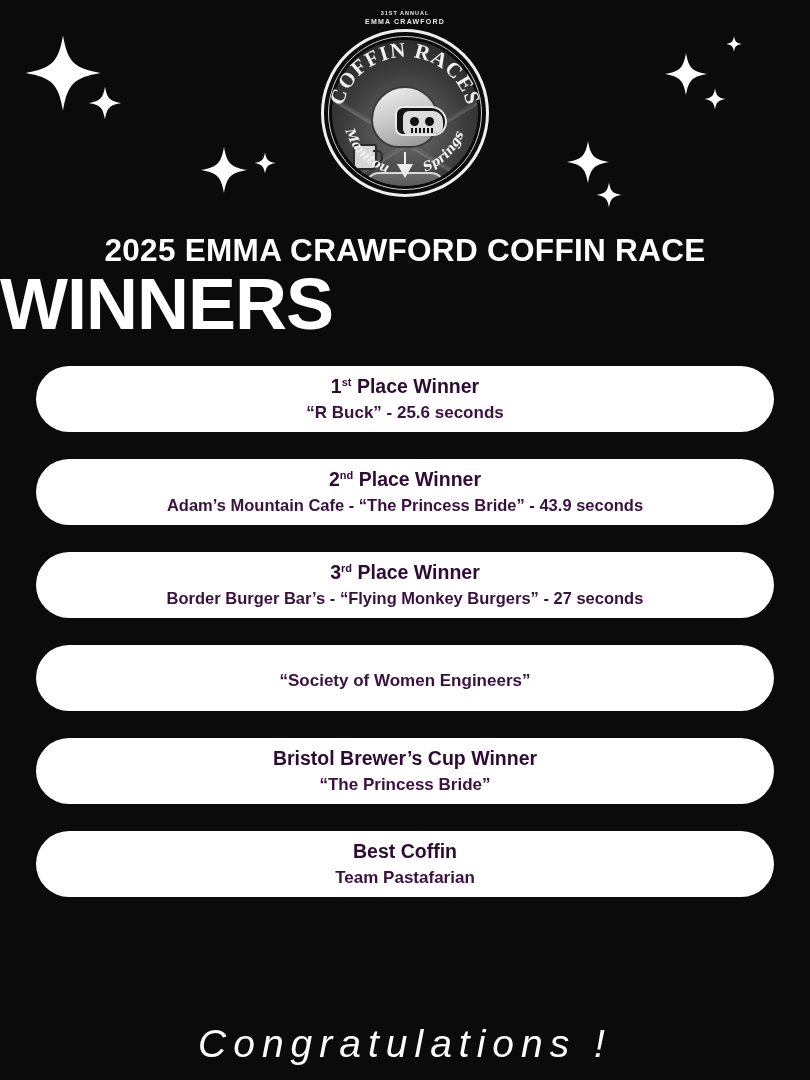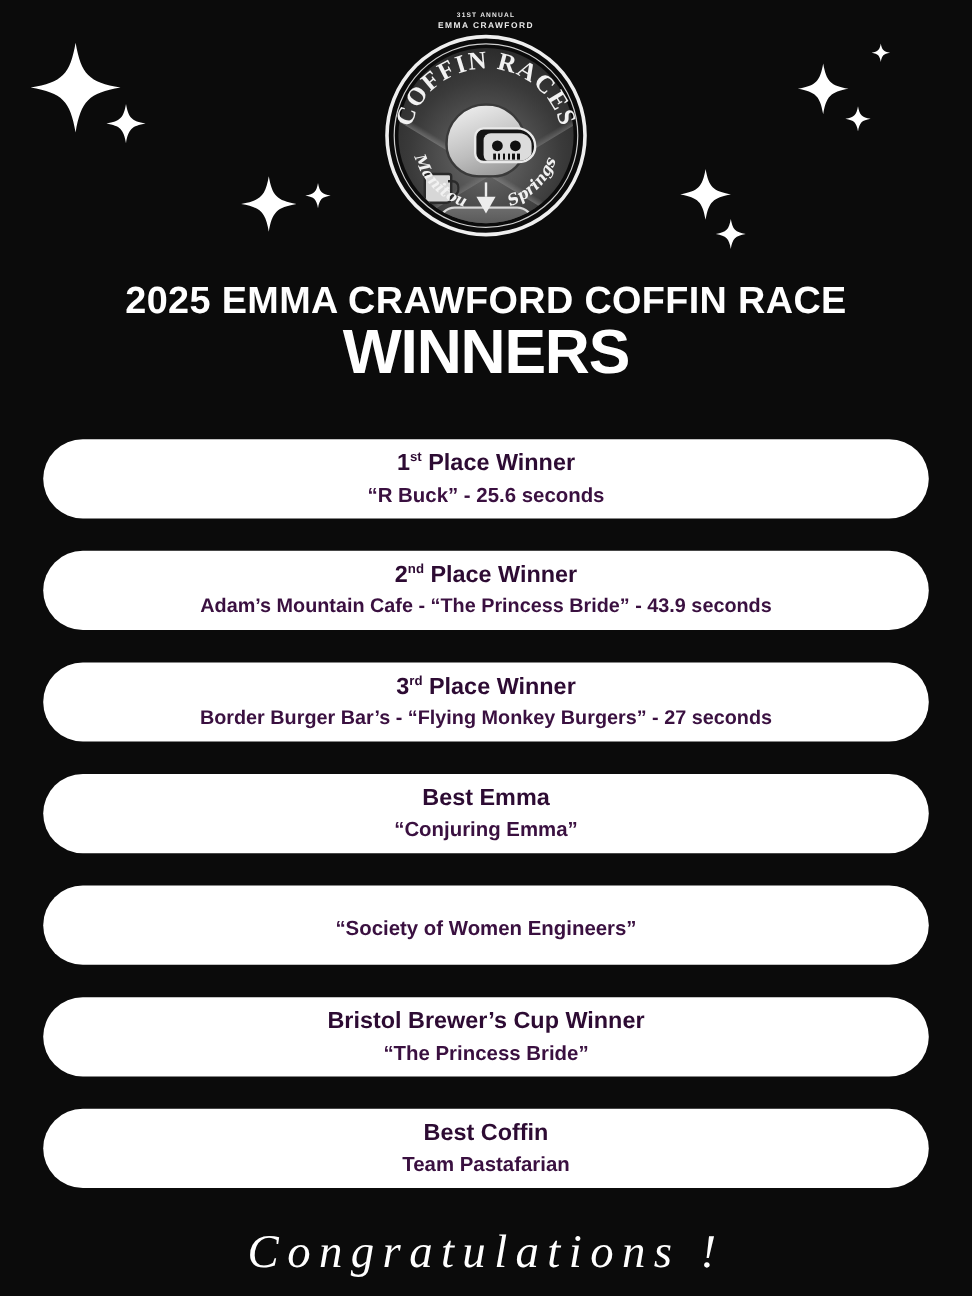--- a/index.html
+++ b/index.html
@@ -232,25 +232,25 @@
     font-family: "Liberation Sans", sans-serif;
     font-weight: bold;
     font-size: 31.5px;
     letter-spacing: 0.3px;
     white-space: nowrap;
   }
   .winners {
     position: absolute;
     left: 0; right: 0;
     top: 268px;
-    text-align: center;
+    text-align: left;
     color: #ffffff;
     font-family: "Liberation Sans", sans-serif;
     font-weight: bold;
-    font-size: 52px;
+    font-size: 72px;
     letter-spacing: -1px;
     line-height: 1;
   }
 
   
   .pills {
     position: absolute;
     left: 36px;
     right: 36px;
     top: 366px;
@@ -288,21 +288,21 @@
   }
   .pill.wide .line2 { font-size: 16.5px; }
 
   
   .congrats {
     position: absolute;
     left: 0; right: 0;
     bottom: 14px;
     text-align: center;
     color: #ffffff;
-    font-family: Liberation Serif, serif;
+    font-family: Liberation Sans, sans-serif;
     font-style: italic;
     font-size: 39px;
     letter-spacing: 7px;
   }
 </style>
 </head>
 <body>
 
 <div class="poster">
 
@@ -422,24 +422,20 @@
     <div class="pill wide">
       <div class="line1"><span>2</span><sup>nd</sup><span> Place Winner</span></div>
       <div class="line2">Adam’s Mountain Cafe - “The Princess Bride” - 43.9 seconds</div>
     </div>
 
     <div class="pill wide">
       <div class="line1"><span>3</span><sup>rd</sup><span> Place Winner</span></div>
       <div class="line2">Border Burger Bar’s - “Flying Monkey Burgers” - 27 seconds</div>
     </div>
 
-    <div class="pill">
-      <div class="line1">Best Emma</div>
-      <div class="line2">“Conjuring Emma”</div>
-    </div>
 
     <div class="pill">
       <div class="line2">“Society of Women Engineers”</div>
     </div>
 
     <div class="pill">
       <div class="line1">Bristol Brewer’s Cup Winner</div>
       <div class="line2">“The Princess Bride”</div>
     </div>
 

